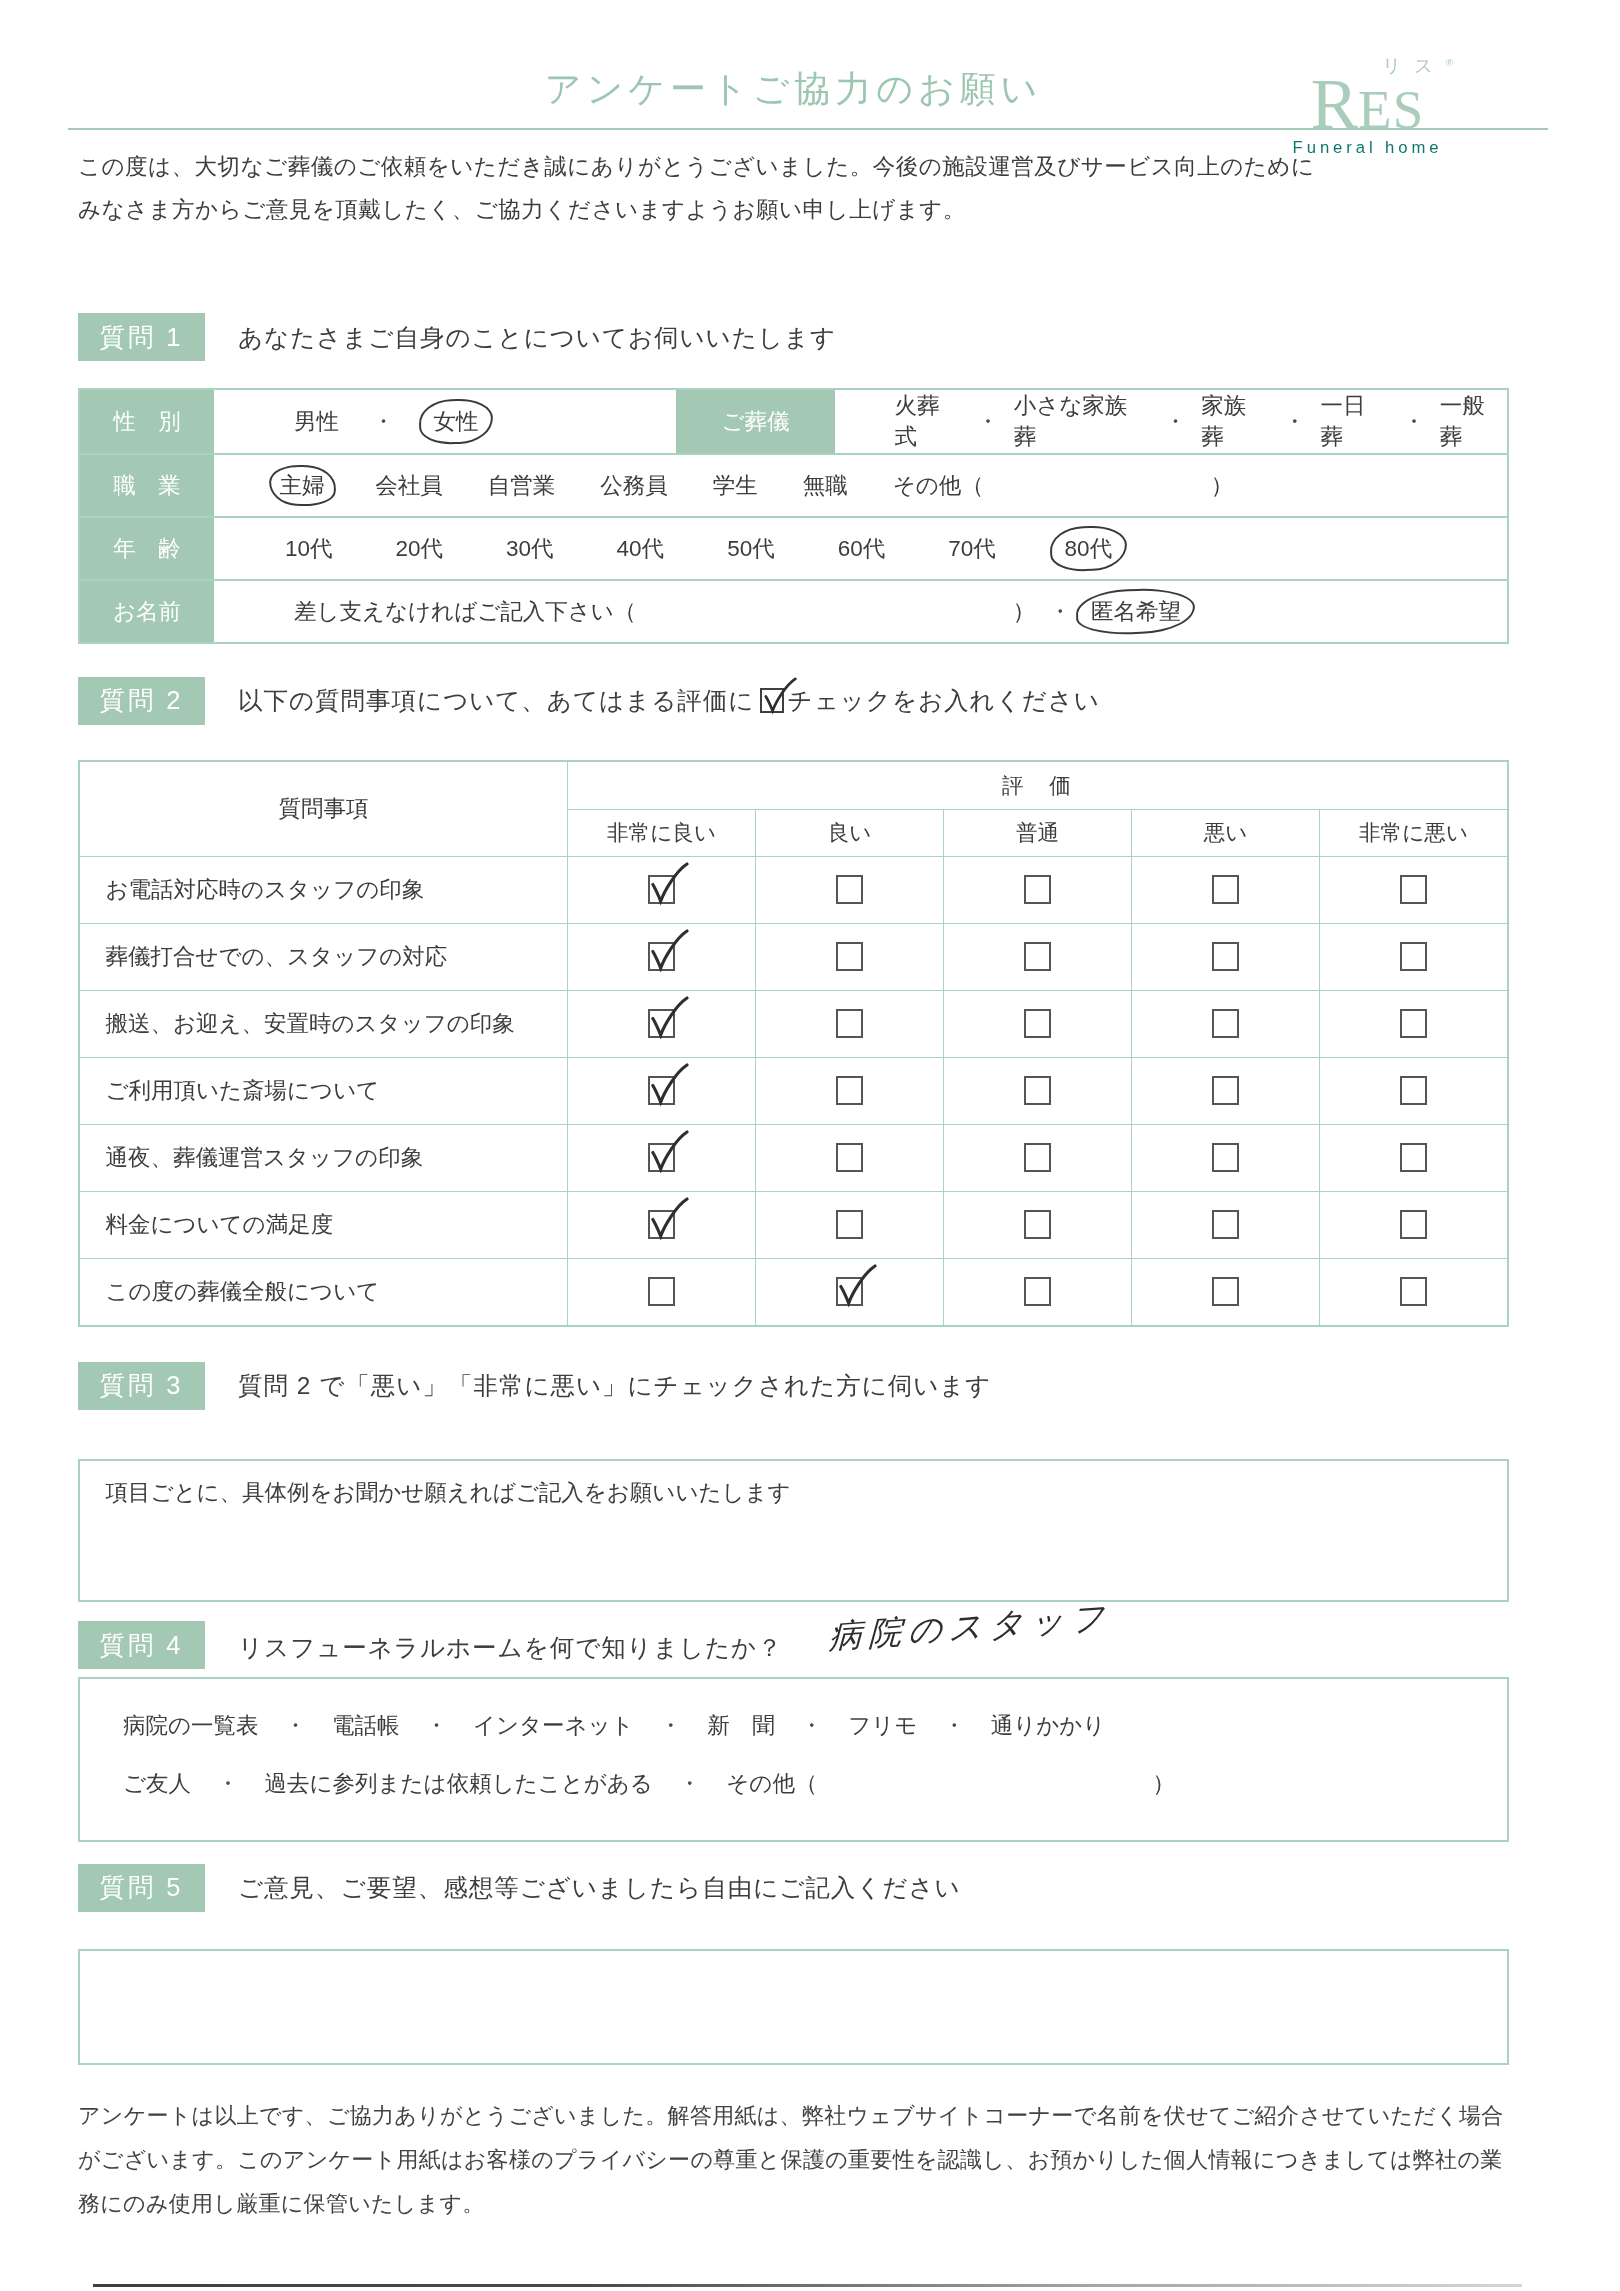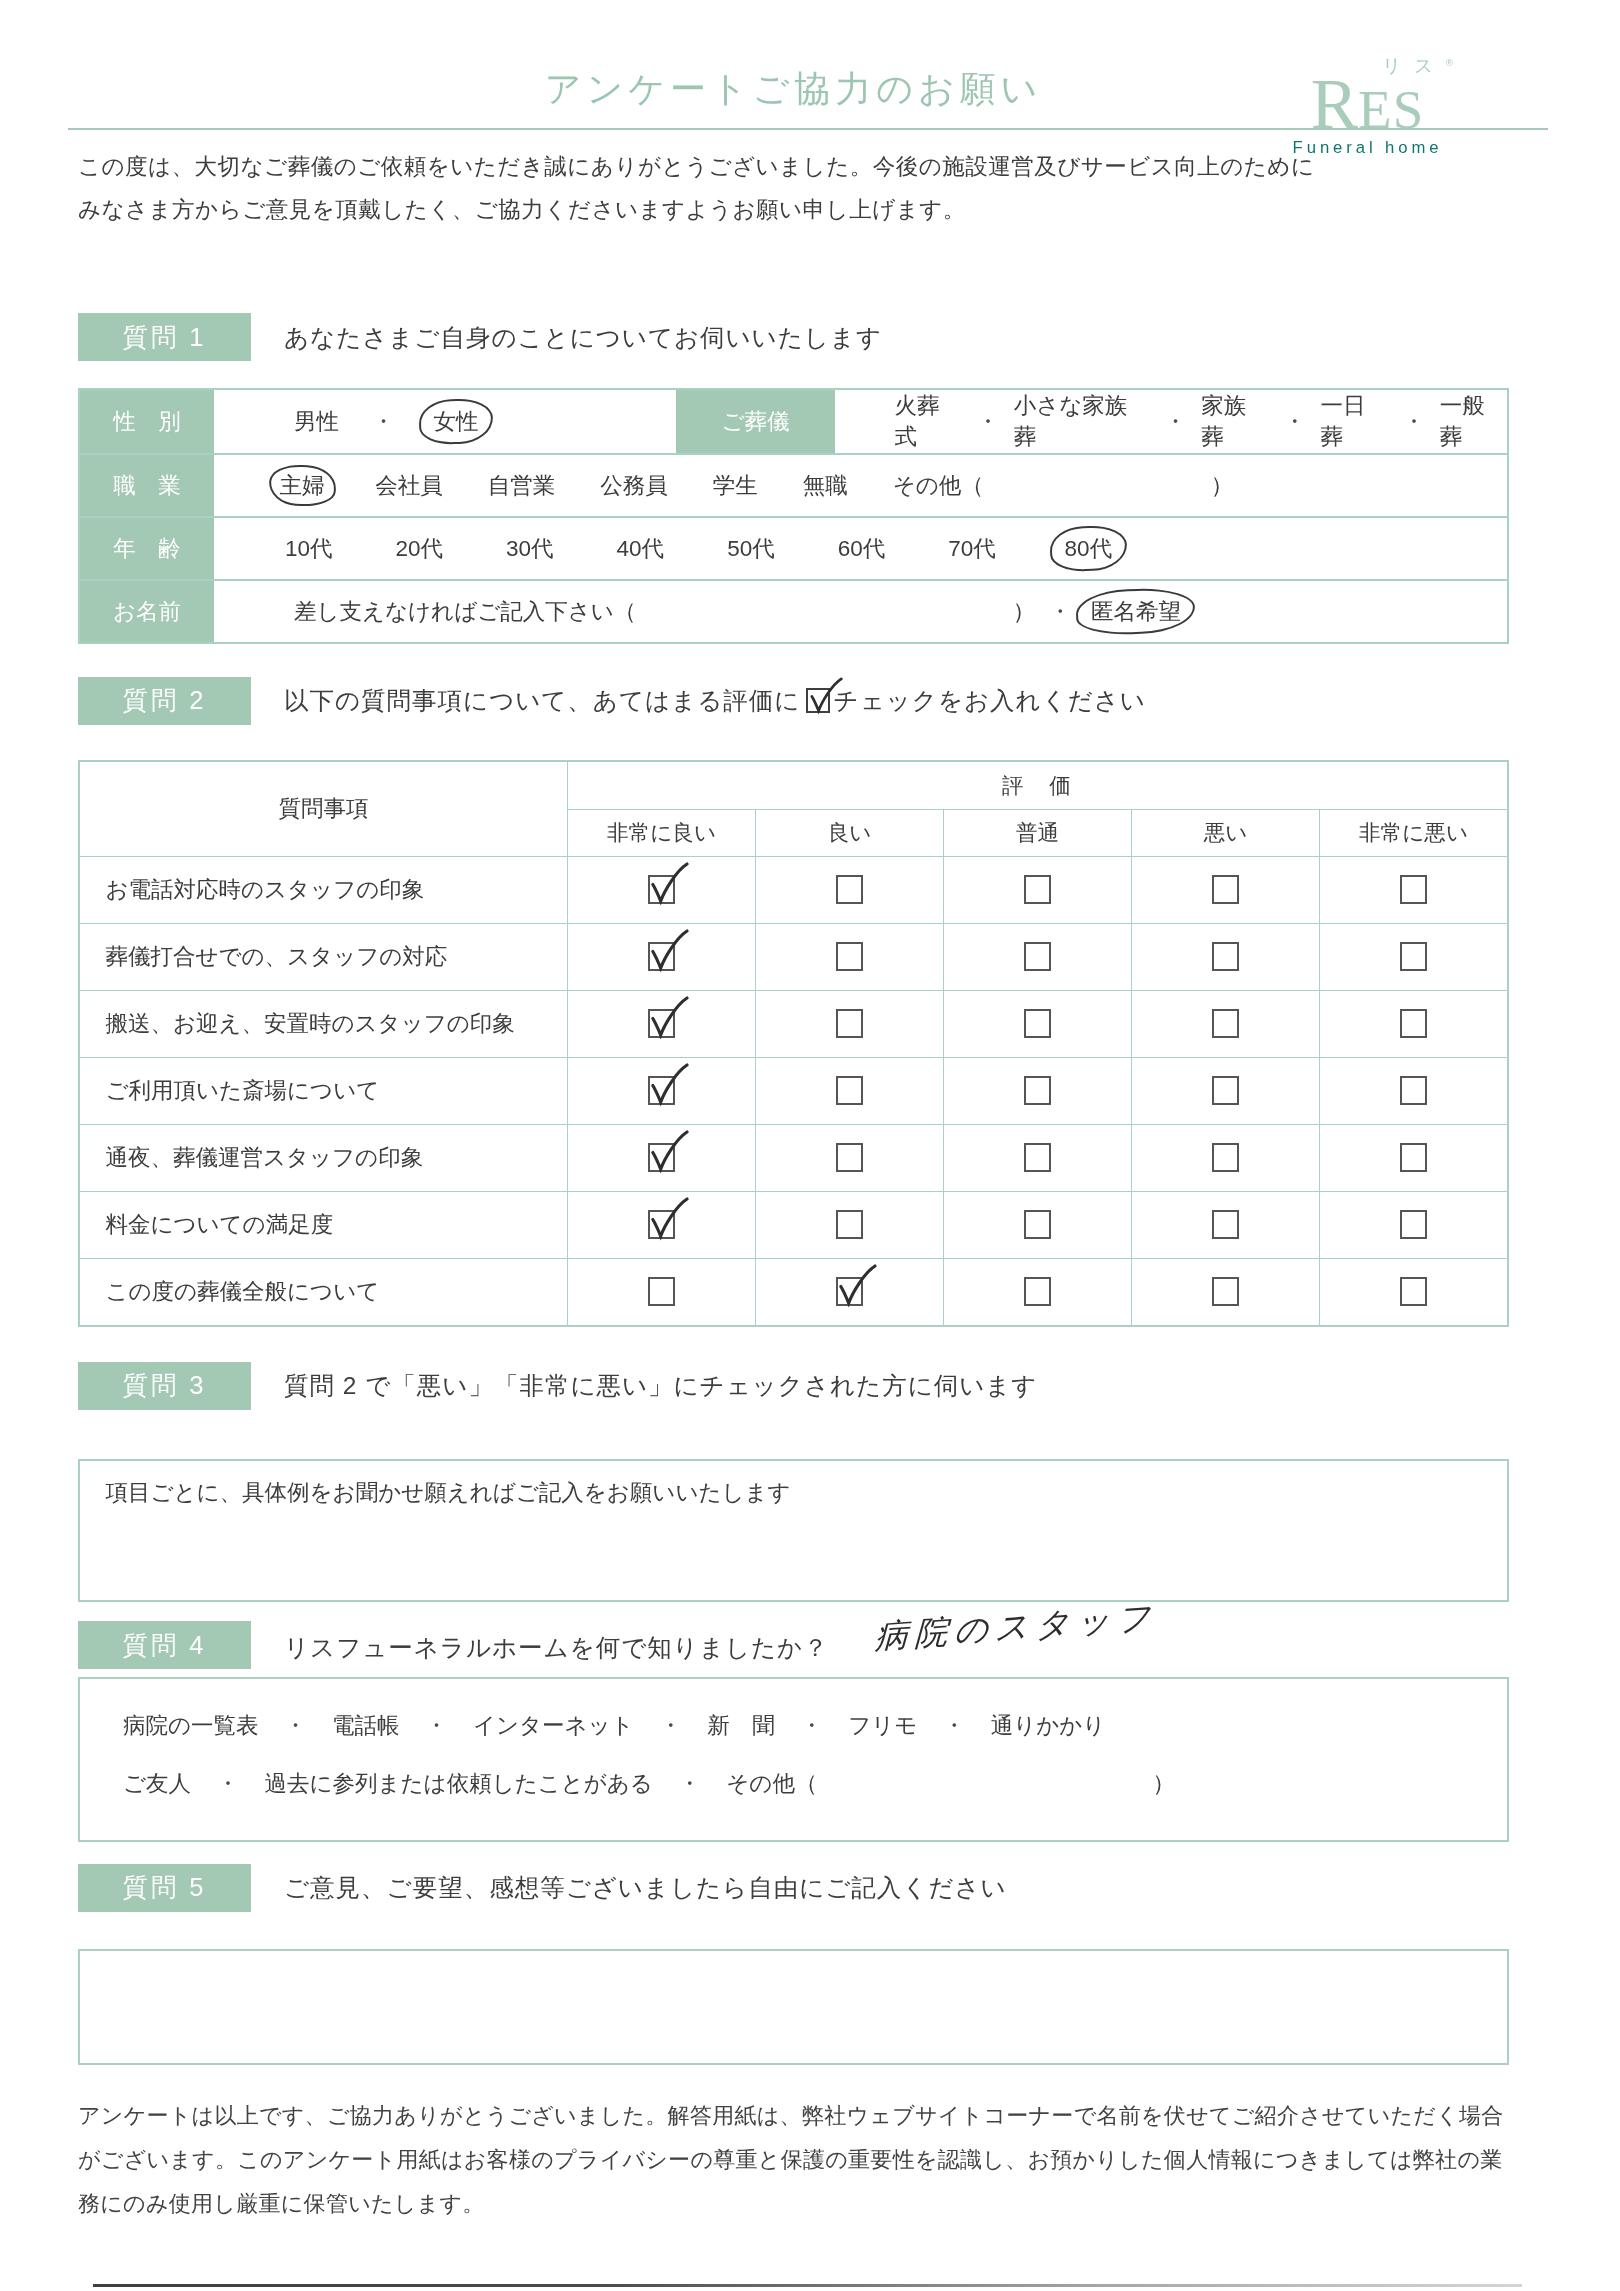--- a/index.html
+++ b/index.html
@@ -25,21 +25,21 @@
   .logo-name{font-family:"Liberation Serif",serif;padding-top:13.7px;}
   .logo-r{font-size:71px;}
   .logo-es{font-size:55px;letter-spacing:1px;}
   .logo-sub{font-size:16.7px;letter-spacing:3.9px;margin-top:0;color:#0f766e;}
   .divider{margin-top:13.7px;margin-left:-9.8px;width:1480px;border-top:2px solid #a5cbb7;}
 
   .intro{margin-top:15.7px;font-size:22.5px;line-height:43px;letter-spacing:0.5px;}
 
   
   .q-head{display:flex;align-items:center;gap:33px;}
-  .badge{flex:0 0 auto;width:173px;height:48px;background:var(--accent);color:#ffffff;
+  .badge{flex:0 0 auto;width:127px;height:48px;background:var(--accent);color:#ffffff;
          font-size:25.5px;letter-spacing:2.9px;display:flex;align-items:center;justify-content:center;}
   .q-title{font-size:24.5px;letter-spacing:1px;}
   .mt-q1{margin-top:82px;}
   .mt-q2{margin-top:33px;}
   .mt-q3{margin-top:35px;}
   .mt-q4{margin-top:19.6px;}
   .mt-q5{margin-top:21.6px;}
 
   
   .t1{margin-top:26.5px;border:2px solid var(--bd);}

